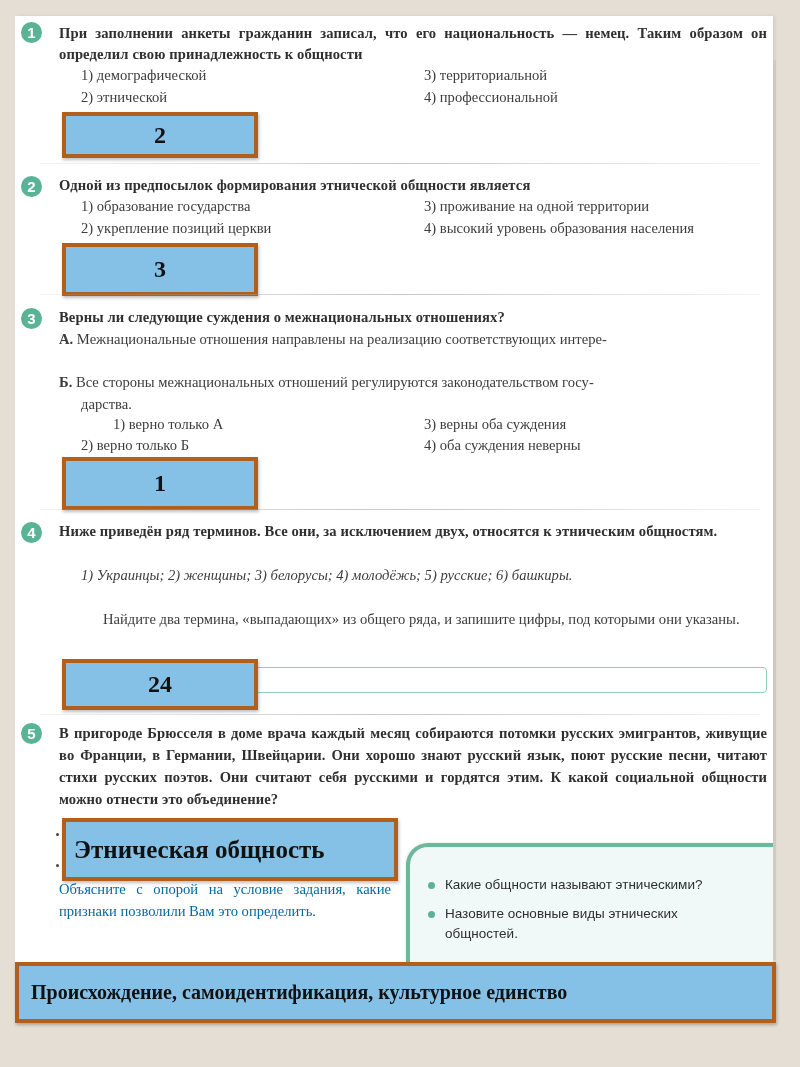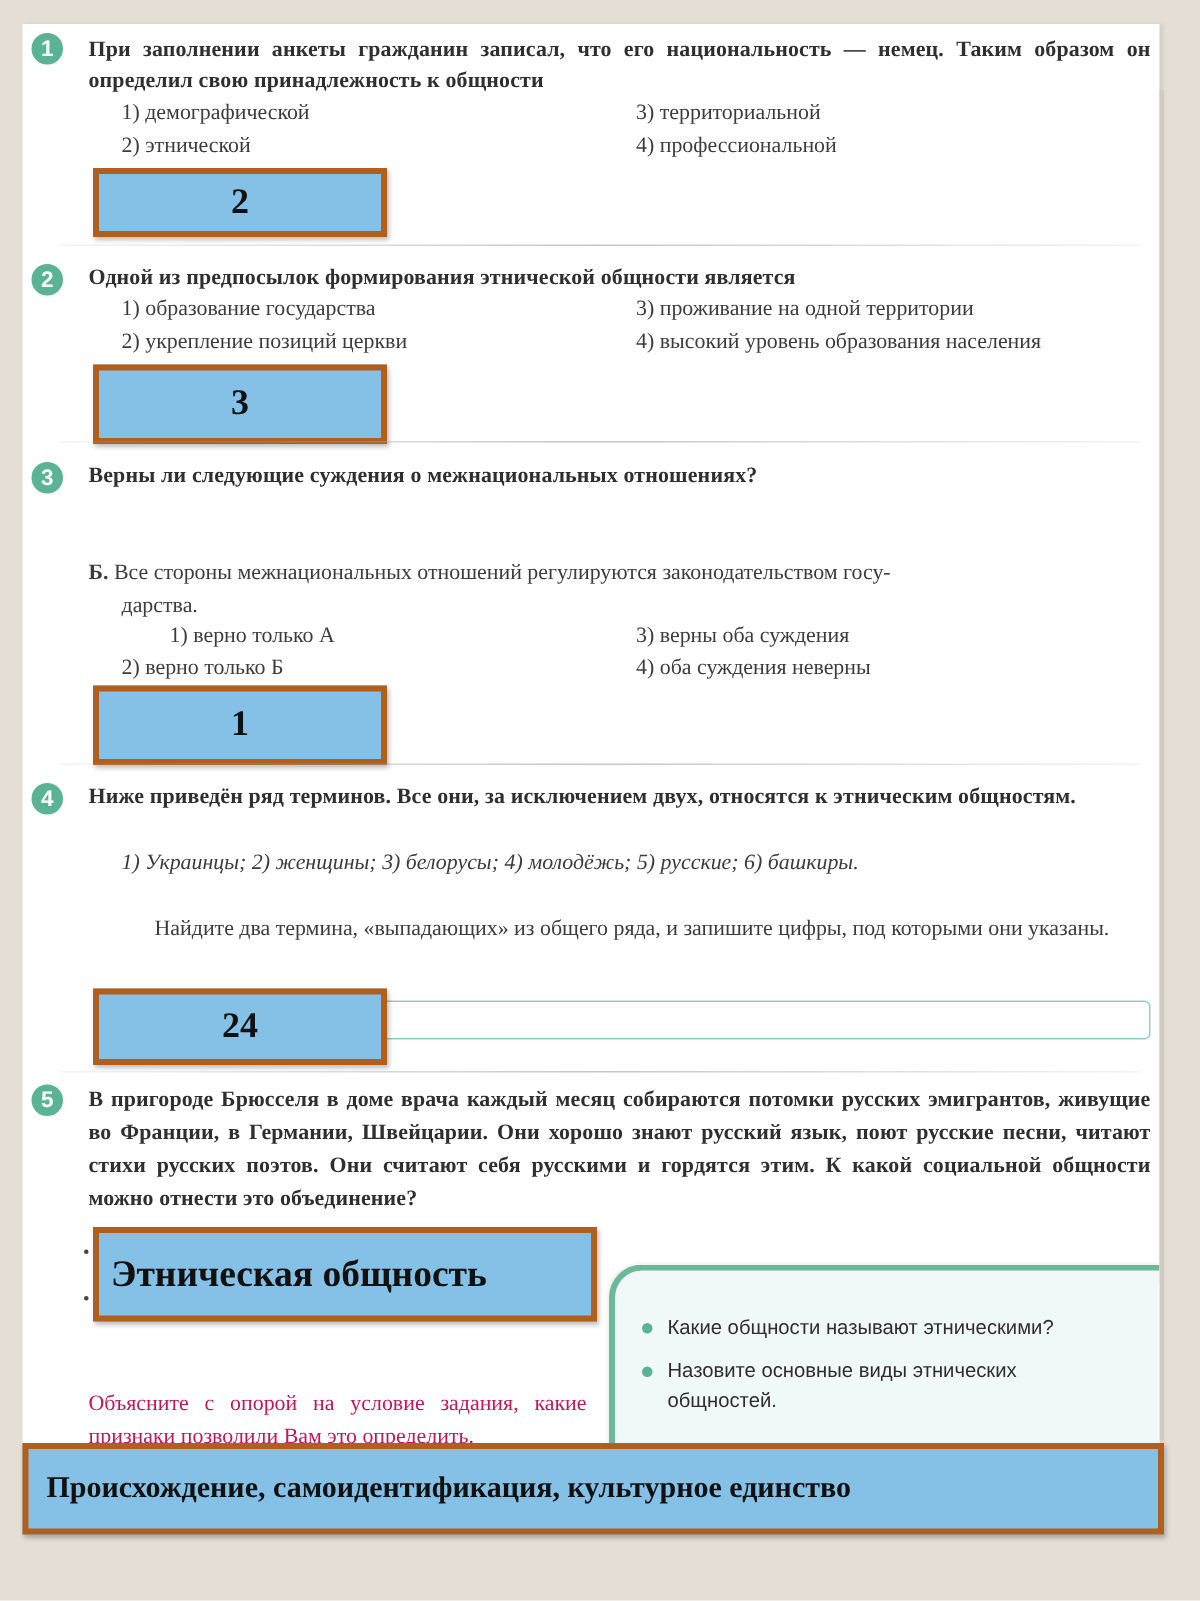--- a/index.html
+++ b/index.html
@@ -72,21 +72,21 @@
   .tip-item {
     position: absolute; font-family: "Liberation Sans", "DejaVu Sans", sans-serif;
     font-size: 13.5px; line-height: 20px; color: #2e2e2e;
   }
   .tip-bullet {
     position: absolute; width: 7px; height: 7px; border-radius: 50%;
     background: #5bb396;
   }
   .explain {
     position: absolute; left: 59px; top: 879px; width: 332px;
-    font-size: 14.6px; line-height: 21.5px; color: #be185d; text-align: justify; margin-top: 47px;
+    font-size: 14.6px; line-height: 21.5px; color: #0369a1; text-align: justify;
   }
   .dot { position: absolute; width: 3px; height: 3px; border-radius: 50%; background: #444; }
 </style>
 </head>
 <body>
 
 <div class="page"></div>
 <div class="page-edge"></div>
 
 <div class="num" style="left:21px; top:22px;">1</div>
@@ -107,20 +107,21 @@
 <div class="opt" style="left:424px; top:196px;">3) проживание на одной территории</div>
 <div class="opt" style="left:424px; top:218px;">4) высокий уровень образования населения</div>
 <div class="answer small" style="left:62px; top:243px; width:196px; height:53px;">
   <span>3</span>
 </div>
 <div class="divider" style="top:294px;"></div>
 
 <div class="num" style="left:21px; top:308px;">3</div>
 <div class="q" style="top:307px;">Верны ли следующие суждения о межнациональных отношениях?</div>
 <div class="stmt" style="top:329px;">
+  <div><span class="lbl">А.</span> <span>Межнациональные отношения направлены на реализацию соответствующих интере-</span></div>
 </div>
 <div class="stmt" style="top:372px;">
   <div><span class="lbl">Б.</span> <span>Все стороны межнациональных отношений регулируются законодательством госу-</span></div>
   <div class="cont">дарства.</div>
 </div>
 <div class="opt" style="left:81px; top:414px;margin-left:32px;">1) верно только А</div>
 <div class="opt" style="left:81px; top:435px;">2) верно только Б</div>
 <div class="opt" style="left:424px; top:414px;">3) верны оба суждения</div>
 <div class="opt" style="left:424px; top:435px;">4) оба суждения неверны</div>
 <div class="answer small" style="left:62px; top:457px; width:196px; height:53px;">

